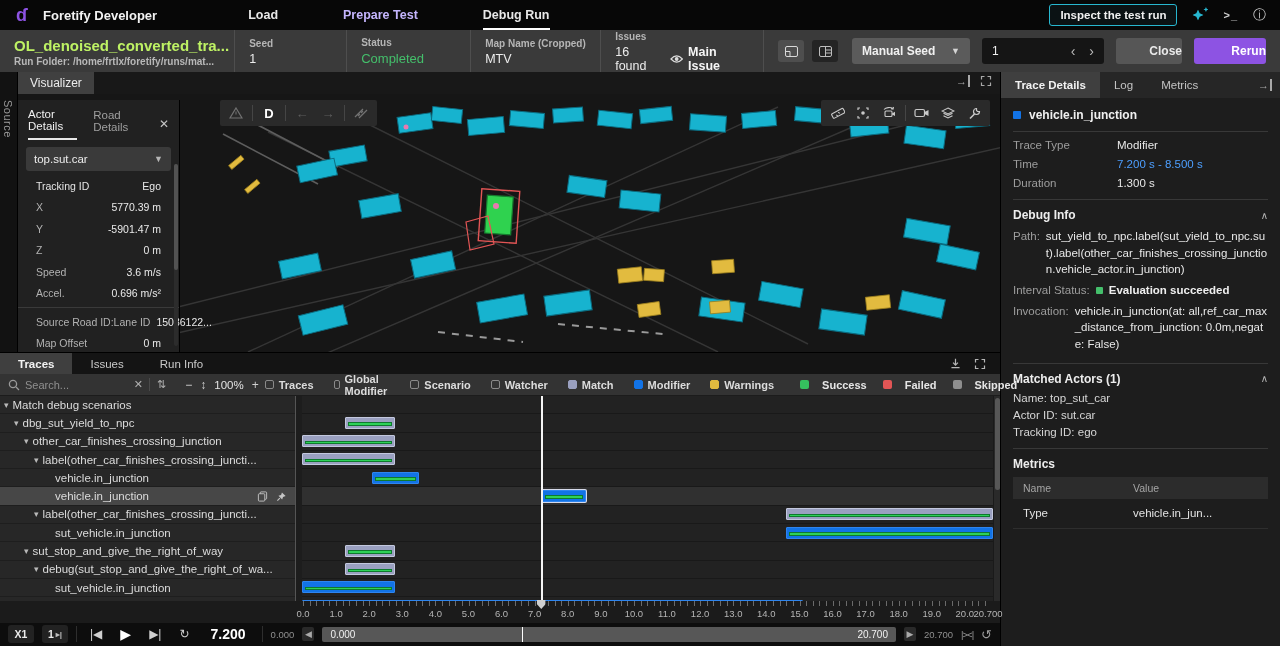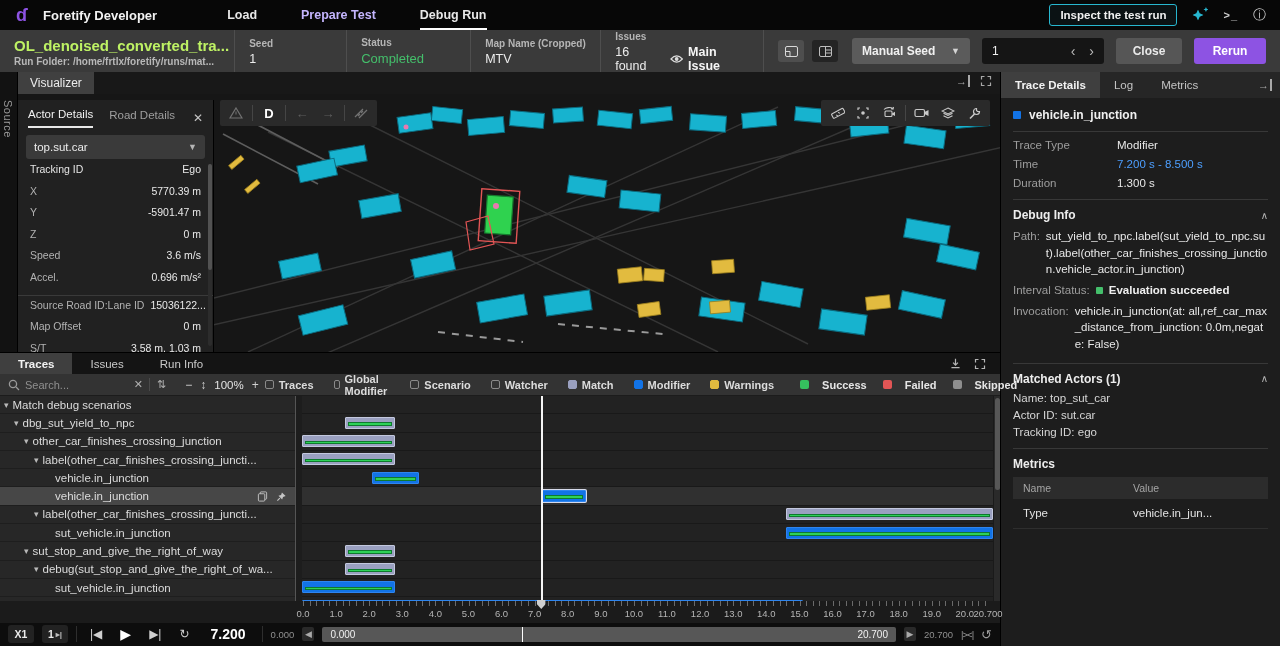--- a/index.html
+++ b/index.html
@@ -5,21 +5,21 @@
   * { margin:0; padding:0; box-sizing:border-box; }
   html,body { width:1280px; height:646px; overflow:hidden; background:#000;
     font-family:"Liberation Sans", sans-serif; -webkit-font-smoothing:antialiased; }
   .app { position:relative; width:1280px; height:646px; background:#101010; }
 
   
   .topnav { position:relative; height:30px; background:#070707; display:flex; align-items:center; }
   .logo { color:var(--purple); font-size:18px; font-weight:bold; margin-left:16px; line-height:28px; }
   .brand { color:#f2f2f2; font-size:13px; font-weight:bold; margin-left:16px; }
   .navitems { display:flex; gap:44px; margin-left:70px; height:100%; align-items:center; }
-  .navitem { color:#e8e8e8; font-size:12.5px; font-weight:bold; cursor:pointer; height:100%; display:flex; align-items:center; }
+  .navitem { color:#e8e8e8; font-size:12.5px; font-weight:bold; cursor:pointer; height:100%; display:flex; align-items:center;margin-left:21px; }
   .navitem.dim { color:#c4b5fd; }
   .navitem.active { border-bottom:2px solid #fff; padding-top:2px; }
   .nav-right { margin-left:auto; display:flex; align-items:center; gap:15px; margin-right:14px; }
   .inspect-btn { background:rgba(20,40,45,.35); border:1px solid var(--cyan); border-radius:3px;
     color:#f0f0f0; font-size:11.5px; font-weight:bold; padding:4px 10px; font-family:inherit;margin-left:48px; }
   .sparkles { position:relative; width:16px; height:16px; display:inline-block; }
   .sparkles i { position:absolute; background:var(--cyan); }
   .sparkles .sp1 { width:8px; height:8px; left:2px; top:4px; transform:rotate(45deg); clip-path:polygon(50% 0,65% 35%,100% 50%,65% 65%,50% 100%,35% 65%,0 50%,35% 35%); transform:scale(1.4); }
   .sparkles .sp2 { width:5px; height:5px; right:0; top:0; clip-path:polygon(50% 0,65% 35%,100% 50%,65% 65%,50% 100%,35% 65%,0 50%,35% 35%); }
   .termicon { color:#cfcfcf; font-size:11px; font-weight:bold; letter-spacing:1px; }
@@ -38,21 +38,21 @@
   .rh-icons { display:flex; align-items:center; gap:8px; padding:0 14px; border-right:0; }
   .layout-btn { width:26px; height:22px; border-radius:3px; display:flex; align-items:center; justify-content:center; }
   .layout-btn.on { background:#4e4e4e; } .layout-btn.off { background:#242424; }
   .rh-controls { display:flex; align-items:center; gap:12px; margin-left:auto; padding-right:14px; }
   .seed-mode { background:#5b5b5b; border-radius:3px; height:26px; width:118px; display:flex; align-items:center;
     color:#f0f0f0; font-size:12px; font-weight:bold; padding:0 10px; justify-content:space-between; }
   .seed-mode b { color:#d5d5d5; font-size:9px; }
   .stepper { background:#151515; border-radius:3px; height:26px; width:122px; display:flex; align-items:center; padding:0 10px; }
   .stepper .sv { color:#f0f0f0; font-size:12px; }
   .stepper .chev { margin-left:auto; color:#bdbdbd; font-size:14px; display:flex; gap:14px; }
-  .btn { border:none; border-radius:3px; height:26px; font-size:12px; font-weight:bold; font-family:inherit; }
+  .btn { border:none; border-radius:3px; height:26px; font-size:12px; font-weight:bold; font-family:inherit;text-align:right; }
   .btn.close { background:#565656; color:#eaeaea; width:66px; }
   .btn.rerun { background:var(--purple); color:#fff; width:72px; }
 
   
   .mainrow { display:flex; height:574px; }
   .left-col { width:1000px; display:flex; flex-direction:column; }
 
   
   .viz-zone { position:relative; height:280px; background:#141414; overflow:hidden; }
   .viz-strip { position:absolute; left:0; top:0; right:0; height:22px; background:#181818; }
@@ -67,29 +67,29 @@
   .viz-toolbar { position:absolute; top:28px; height:26px; background:#2a2a2a; border-radius:2px;
     display:flex; align-items:center; padding:0 4px; gap:2px; }
   .viz-toolbar.leftbar { left:220px; } .viz-toolbar.rightbar { right:10px; }
   .vt-btn { width:24px; height:22px; display:flex; align-items:center; justify-content:center; color:#c9c9c9; }
   .vt-btn.dim { opacity:.45; }
   .vt-btn.dlab { color:#fff; font-weight:bold; font-size:13px; }
   .vt-sep { width:1px; height:16px; background:#454545; margin:0 2px; }
   .vt-arrow { font-size:13px; color:#9a9a9a; }
 
   
-  .actor-panel { position:absolute; left:18px; top:28px; bottom:0; width:196px; background:#212121; border-right:1px solid #000; }
+  .actor-panel { position:absolute; left:18px; top:28px; bottom:0; width:162px; background:#212121; border-right:1px solid #000; }
   .ap-tabs { display:flex; align-items:center; padding:8px 10px 0 10px; gap:16px; }
   .ap-tab { font-size:11.5px; color:#9f9f9f; padding-bottom:6px; }
   .ap-tab.active { color:#f0f0f0; border-bottom:2px solid #e8e8e8; }
   .ap-close { margin-left:auto; color:#c5c5c5; font-size:12px; }
   .ap-select { margin:7px 8px 4px 8px; background:#3a3a3a; border-radius:3px; height:24px; display:flex;
     align-items:center; padding:0 8px; color:#ececec; font-size:11.5px; }
   .ap-select b { margin-left:auto; color:#b5b5b5; font-size:9px; font-weight:normal; }
-  .actor-row { display:flex; height:21.5px; padding:0 12px; }
+  .actor-row { display:flex; align-items:center; height:21.5px; padding:0 18px; }
   .actor-row.sect { border-top:1px solid #3a3a3a; margin-top:3px; padding-top:3px; height:25px; }
   .actor-row .al { color:#b2b2b2; font-size:10.5px; white-space:nowrap; }
   .actor-row.em .al { color:#e4e4e4; }
   .actor-row .av { margin-left:auto; color:#e9e9e9; font-size:10.5px; white-space:nowrap; padding-left:6px; }
   .ap-scroll { position:absolute; right:1px; top:64px; bottom:6px; width:4px; background:#2c2c2c; border-radius:2px; }
   .ap-scroll i { display:block; width:4px; height:58%; background:#525252; border-radius:2px; }
 
   
   .bottom-panel { position:relative; height:270px; background:#262626; border-top:1px solid #000; }
   .bp-tabs { height:21px; background:#141414; display:flex; align-items:stretch; }

